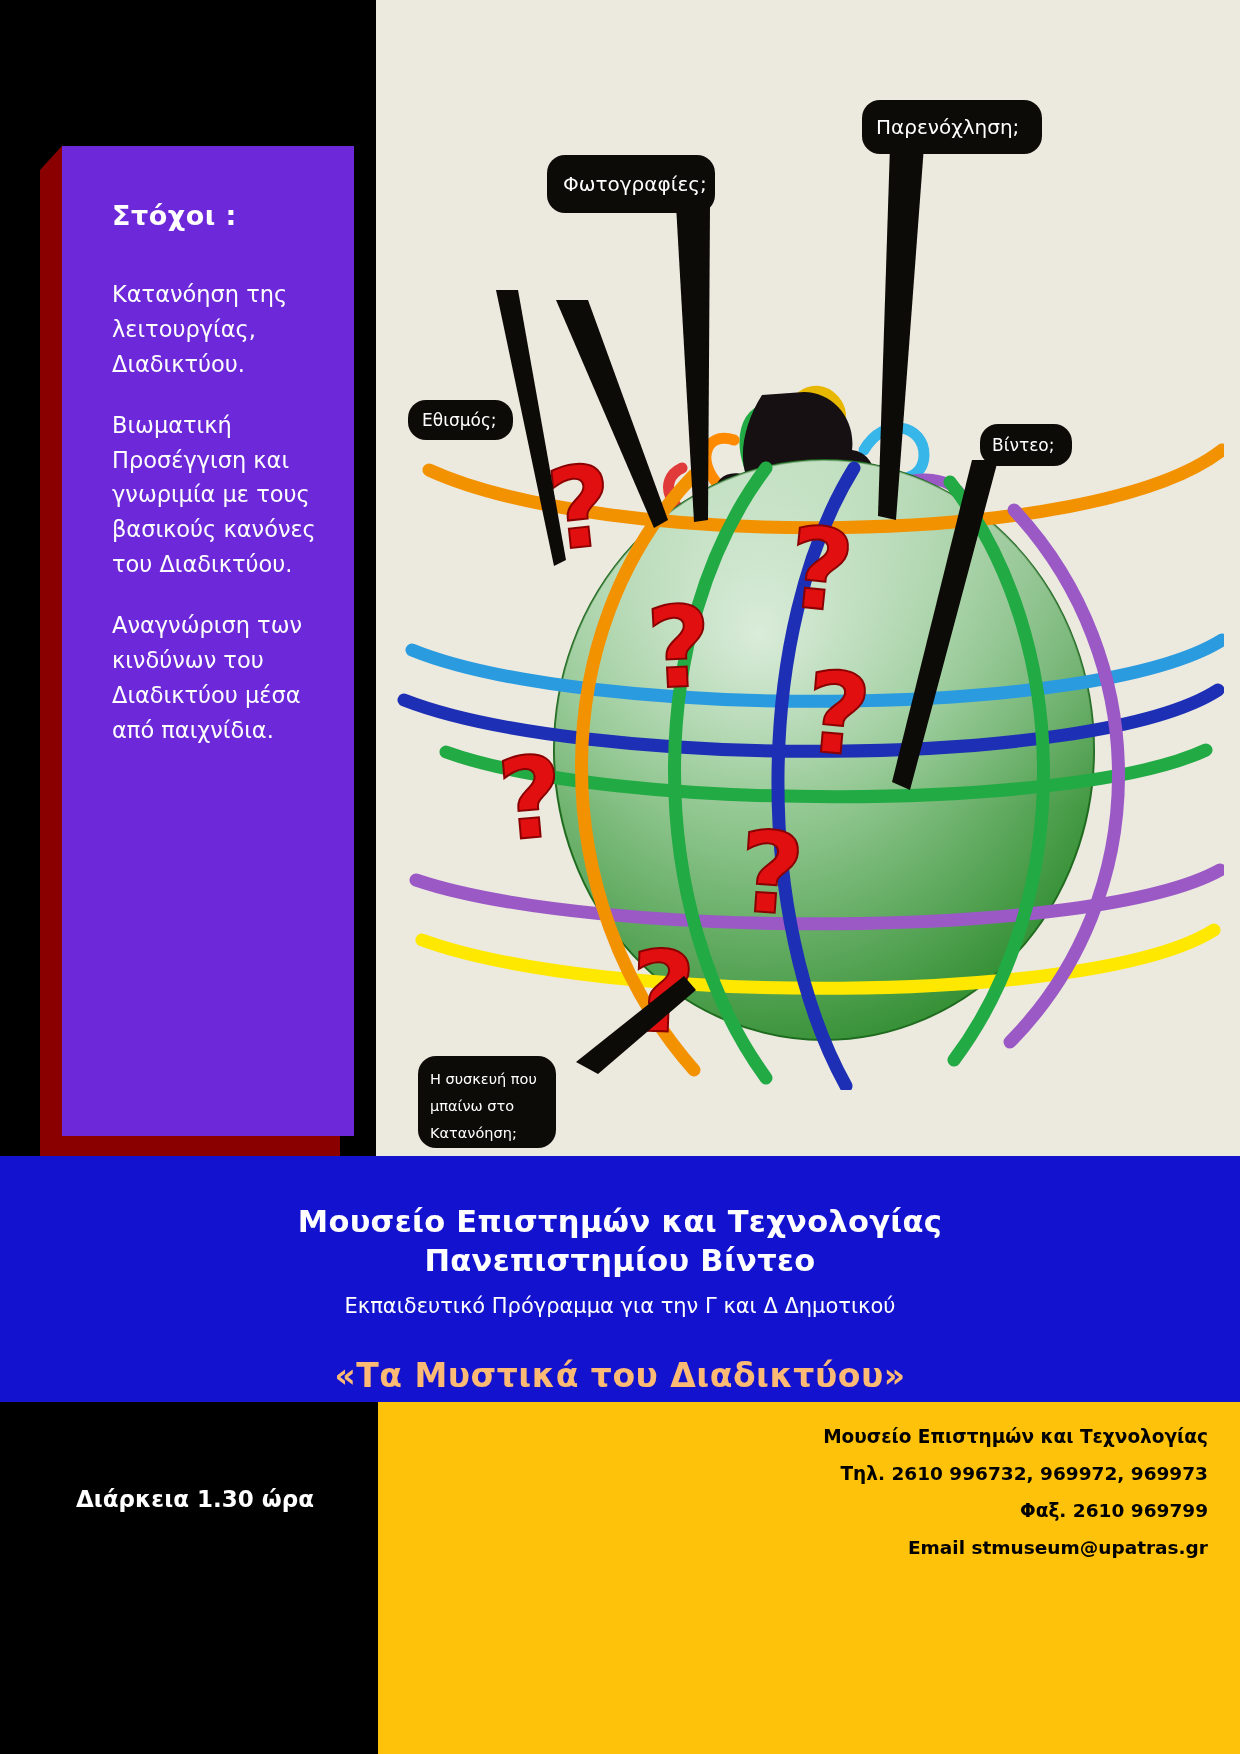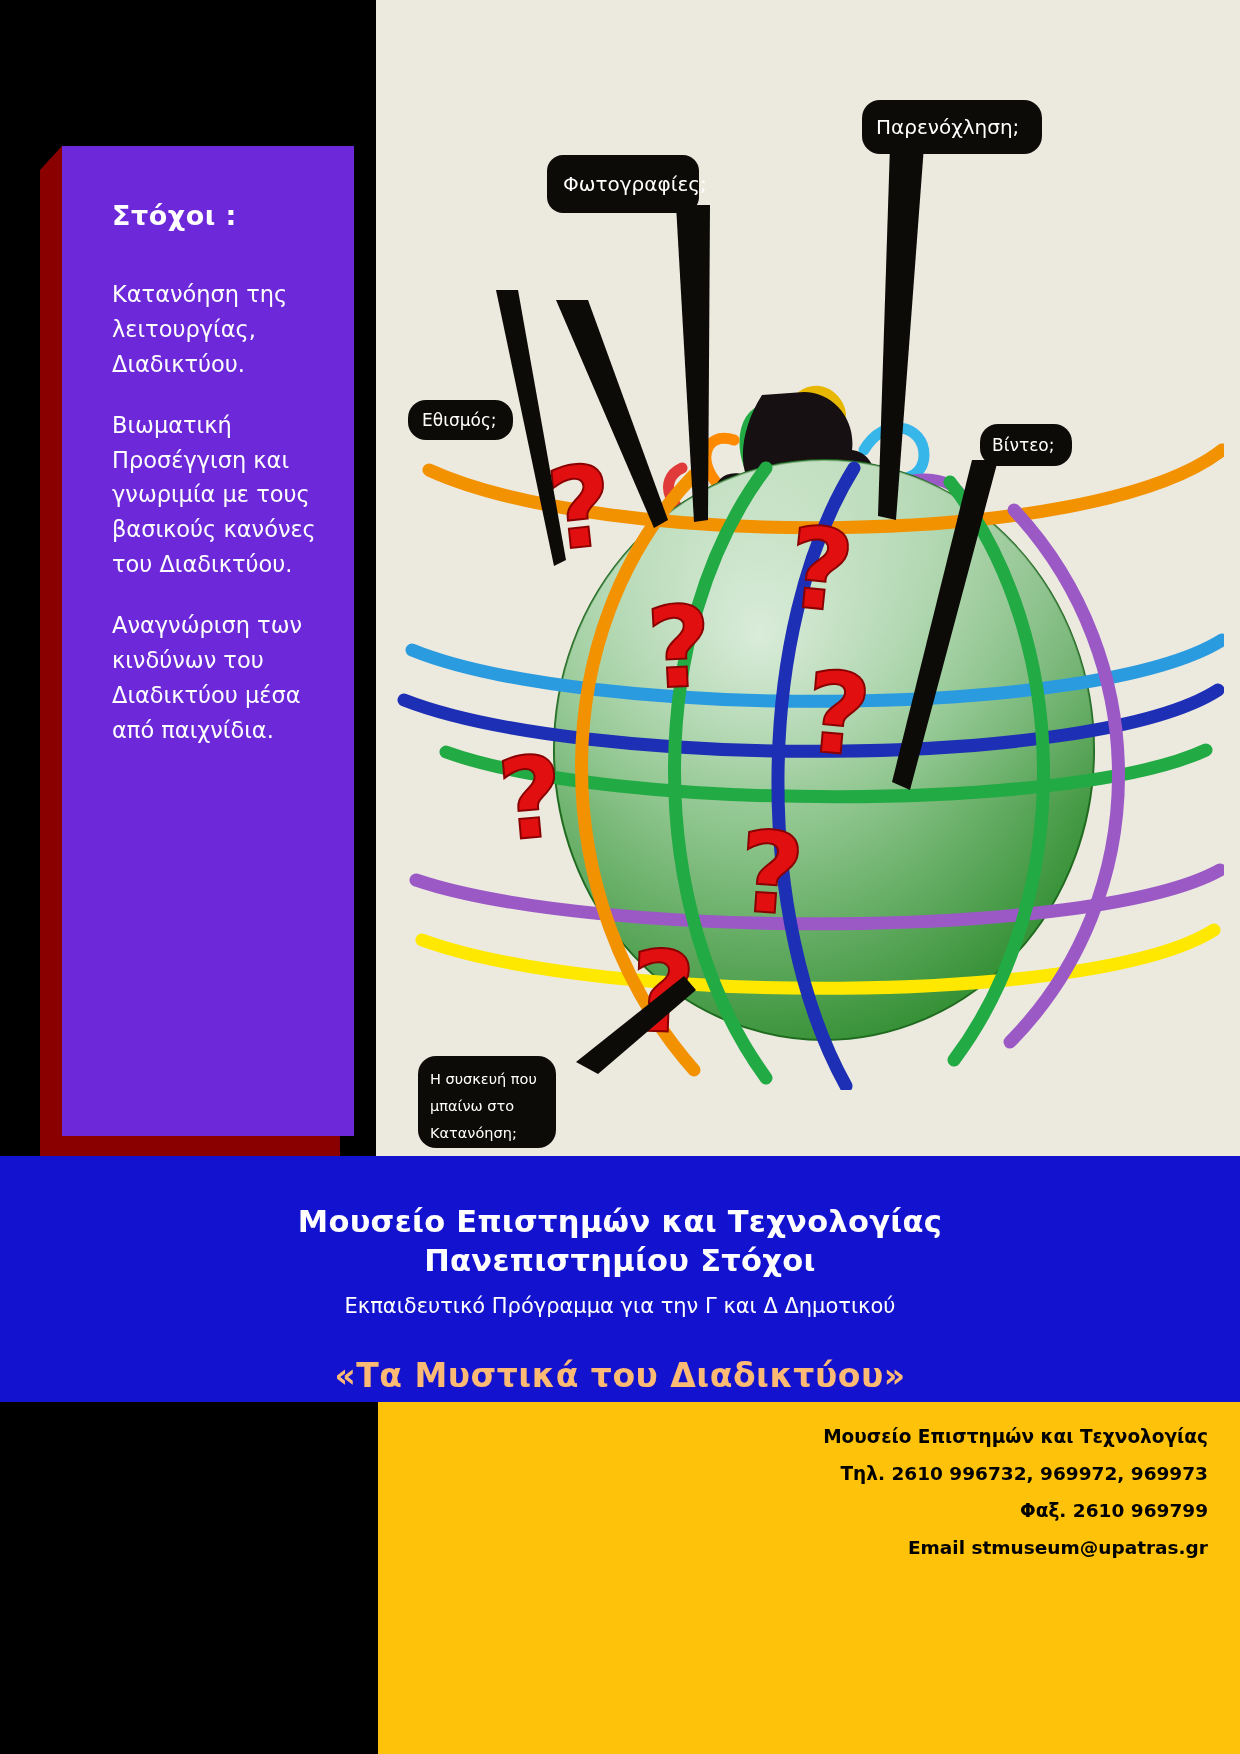--- a/index.html
+++ b/index.html
@@ -52,21 +52,21 @@
     position:absolute;background:#0d0b07;color:#fff;border-radius:18px;
     font-family:"DejaVu Sans","Liberation Sans",sans-serif;
     z-index:40;display:flex;align-items:center;
     box-sizing:border-box;
   }
   .bubble span{display:block;width:100%;}
   .b-multiline{align-items:flex-start;}
   .b-multiline span{line-height:1.75;}
 
   .b-plirofories{left:411px;top:235px;width:153px;height:86px;padding:10px 14px;font-size:17px;}
-  .b-fotografies{left:547px;top:155px;width:152px;height:58px;padding:0 16px;font-size:20px;border-radius:16px;}
+  .b-fotografies{left:547px;top:155px;width:168px;height:58px;padding:0 16px;font-size:20px;}
   .b-parenoxlisi{left:862px;top:100px;width:180px;height:54px;padding:4px 14px;font-size:20px;}
   .b-ethismos{left:408px;top:400px;width:105px;height:40px;padding:0 14px;font-size:17px;}
   .b-vinteo{left:980px;top:424px;width:92px;height:42px;padding:0 12px;font-size:17px;}
   .b-siskevi{left:418px;top:1056px;width:138px;height:92px;padding:10px 12px;font-size:14.5px;}
   .b-siskevi span{line-height:1.85;}
 
   
   .blue-band{
     position:absolute;left:0;top:1156px;width:1240px;height:246px;
     background:#1313cf;text-align:center;color:#fff;
@@ -218,26 +218,29 @@
       <div class="goals-title">Στόχοι :</div>
       <p class="goal-p">Κατανόηση της λειτουργίας, Διαδικτύου.</p>
       <p class="goal-p">Βιωματική Προσέγγιση και γνωριμία με τους βασικούς κανόνες του Διαδικτύου.</p>
       <p class="goal-p">Αναγνώριση των  κινδύνων του Διαδικτύου μέσα από παιχνίδια.</p>
     </div>
   </div>
 
   <div class="blue-band">
     <div class="org1">
       <div>Μουσείο  Επιστημών και Τεχνολογίας</div>
-      <div>Πανεπιστημίου Στόχοι</div>
+      <div>Πανεπιστημίου Βίντεο</div>
     </div>
     <div class="org2">Εκπαιδευτικό Πρόγραμμα για την Γ και Δ Δημοτικού</div>
     <div class="prog-title">«Τα Μυστικά του Διαδικτύου»</div>
   </div>
 
+  <div class="bottom-left">
+    <div class="duration">Διάρκεια  1.30 ώρα</div>
+  </div>
 
   <div class="yellow-box">
     <div class="contact">
       <div>Μουσείο Επιστημών και Τεχνολογίας</div>
       <div>Τηλ. 2610 996732, 969972, 969973</div>
       <div>Φαξ. 2610 969799</div>
       <div>Email stmuseum@upatras.gr</div>
     </div>
   </div>
 

